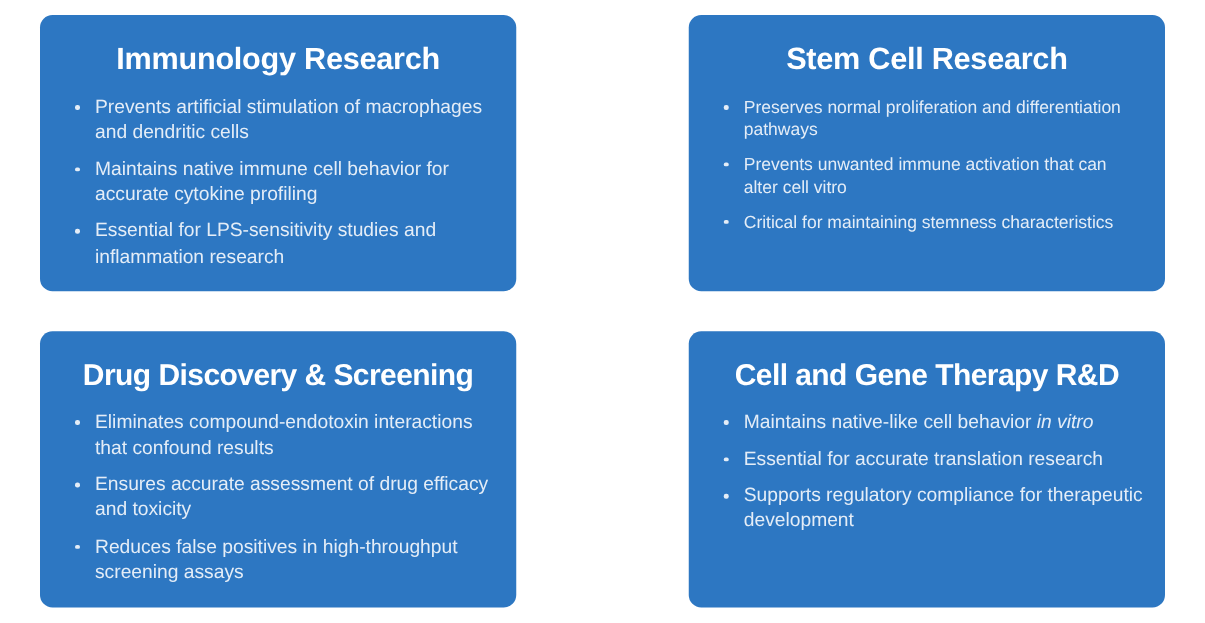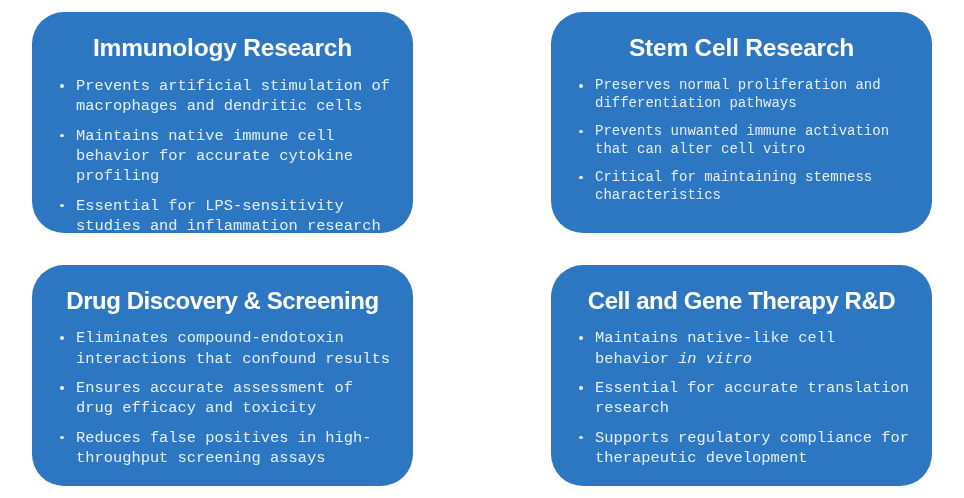--- a/index.html
+++ b/index.html
@@ -30,21 +30,21 @@
     height: 474px;
     display: grid;
     grid-template-columns: 381px 381px;
     grid-template-rows: 221px 221px;
     column-gap: 138px;
     row-gap: 32px;
   }
 
   .card {
     background: #2d77c2;
-    border-radius: 32px;
+    border-radius: 10px;
     box-sizing: border-box;
     padding: 14px 16px 16px 16px;
     display: flex;
     flex-direction: column;
     overflow: hidden;
   }
 
   .card-title {
     color: #ffffff;
     font-weight: bold;
@@ -84,21 +84,20 @@
     left: 2px;
     top: 8px;
     width: 3.6px;
     height: 3.6px;
     border-radius: 50%;
     background: #e4edf7;
   }
 
   .bullet-text {
     display: block;
-    font-family: Liberation Mono, monospace;
   }
 
   .em-term {
     font-style: italic;
     text-align: right;
   }
 
   
   .card-stem .bullets { font-size: 14px; }
 </style>

